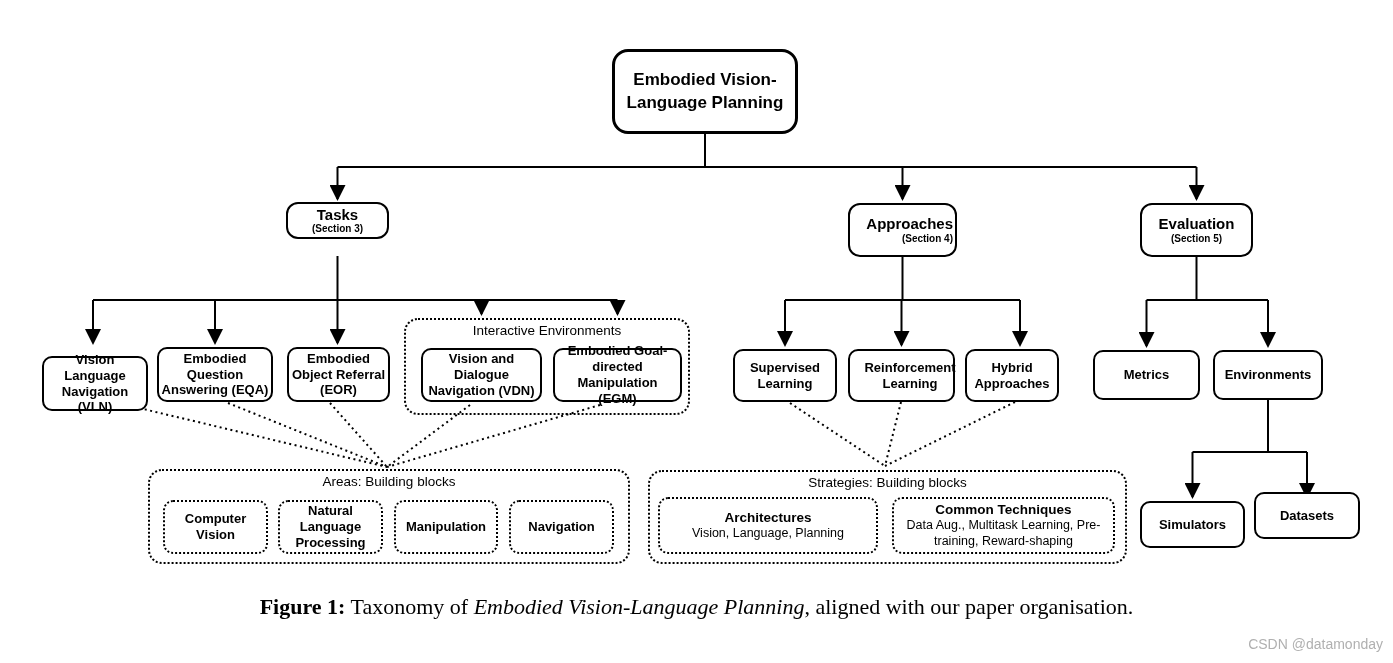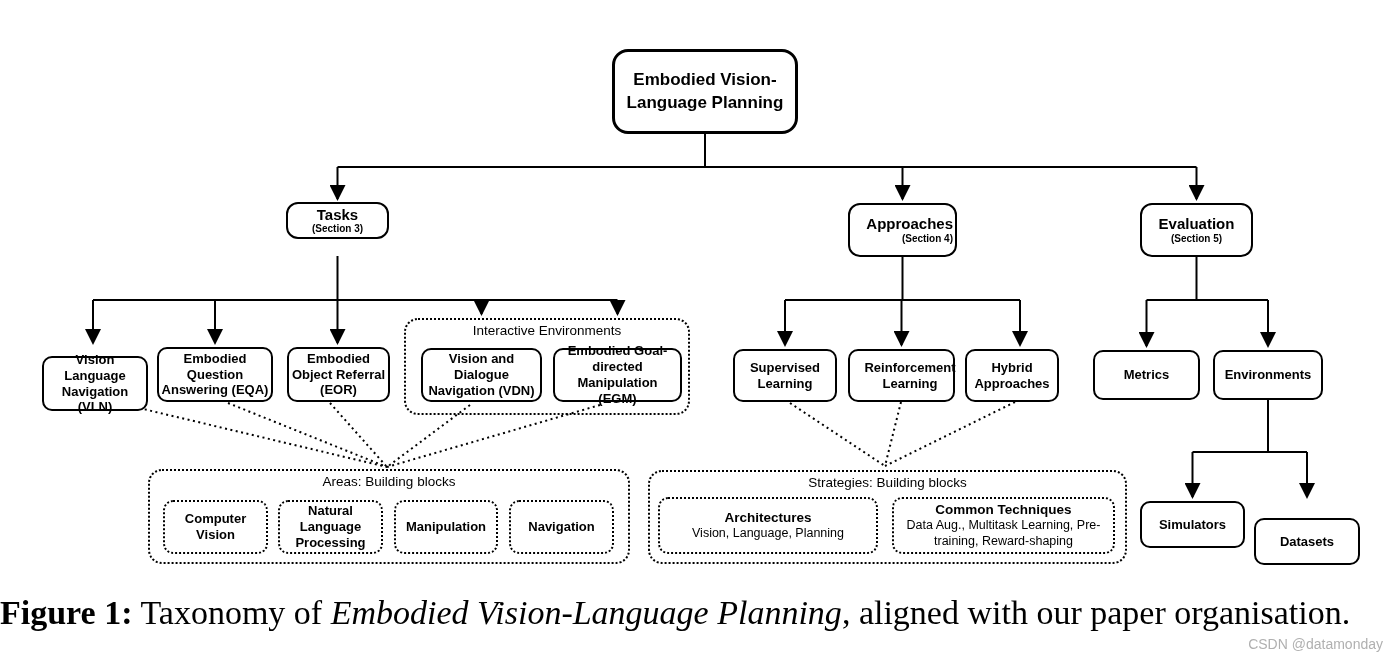--- a/index.html
+++ b/index.html
@@ -30,22 +30,22 @@
   }
   .dotted-box{
     position:absolute;box-sizing:border-box;border:2px dotted #000;border-radius:10px;
     display:flex;flex-direction:column;align-items:center;justify-content:center;
     text-align:center;font-weight:bold;font-size:13px;line-height:1.25;
     background:#fff;z-index:3;padding:2px;
   }
   .db-title{font-weight:bold;font-size:13.5px;line-height:1.2;}
   .db-desc{font-weight:normal;font-size:12.5px;line-height:1.25;}
   #caption{
-    position:absolute;left:0;top:594px;width:100%;
-    font-family:"Liberation Serif","DejaVu Serif",serif;font-size:34px;color:#000;z-index:2;
+    position:absolute;left:0;top:594px;width:100%;text-align:center;
+    font-family:"Liberation Serif","DejaVu Serif",serif;font-size:22px;color:#000;z-index:2;
   }
   .cap-b{font-weight:bold;}
   .cap-i{font-style:italic;}
   #watermark{
     position:absolute;right:10px;top:636px;font-size:14px;color:#b0b0b0;z-index:2;
     font-family:"Liberation Sans","DejaVu Sans",sans-serif;
   }
 </style>
 </head>
 <body>
@@ -150,21 +150,21 @@
 
   <div class="box" style="left:1093px;top:350px;width:107px;height:50px;">
     <span>Metrics</span>
   </div>
   <div class="box" style="left:1213px;top:350px;width:110px;height:50px;">
     <span>Environments</span>
   </div>
   <div class="box" style="left:1140px;top:501px;width:105px;height:47px;">
     <span>Simulators</span>
   </div>
-  <div class="box" style="left:1254px;top:518px;width:106px;height:47px;">
+  <div class="box" style="left:1254px;top:492px;width:106px;height:47px;">
     <span>Datasets</span>
   </div>
 
   <div class="dotted-container" style="left:148px;top:469px;width:482px;height:95px;">
     <div class="dc-label">Areas: Building blocks</div>
   </div>
   <div class="dotted-box" style="left:163px;top:500px;width:105px;height:54px;">
     <span>Computer Vision</span>
   </div>
   <div class="dotted-box" style="left:278px;top:500px;width:105px;height:54px;">

